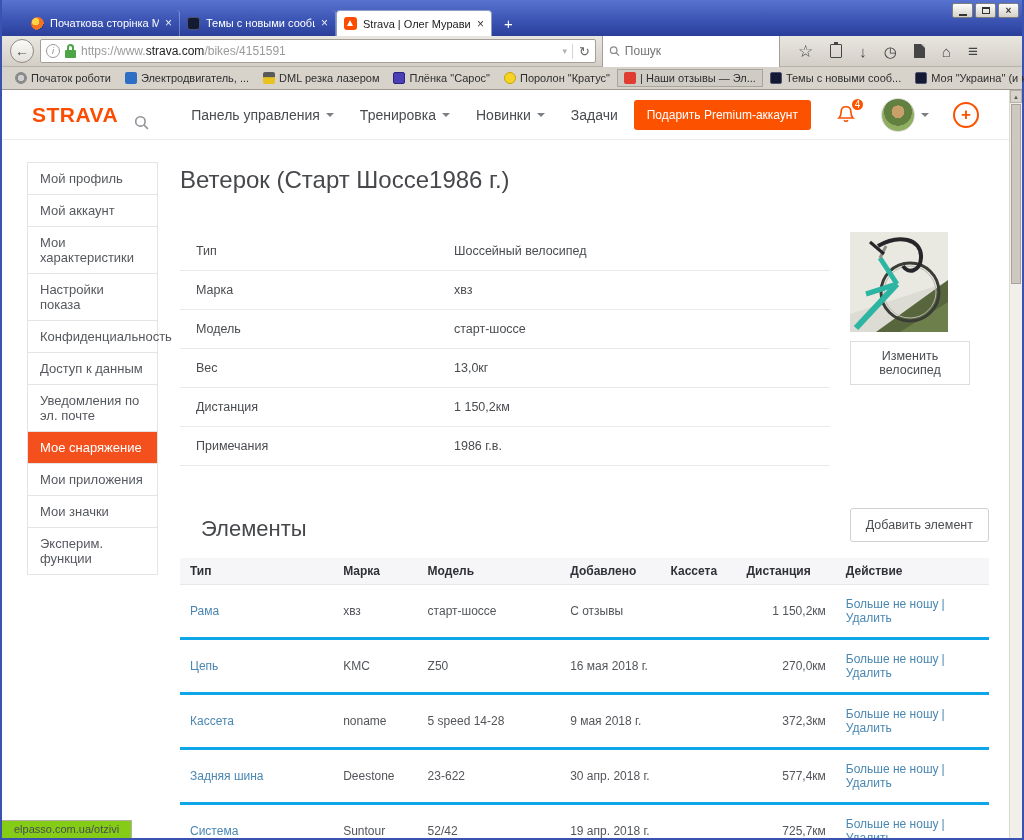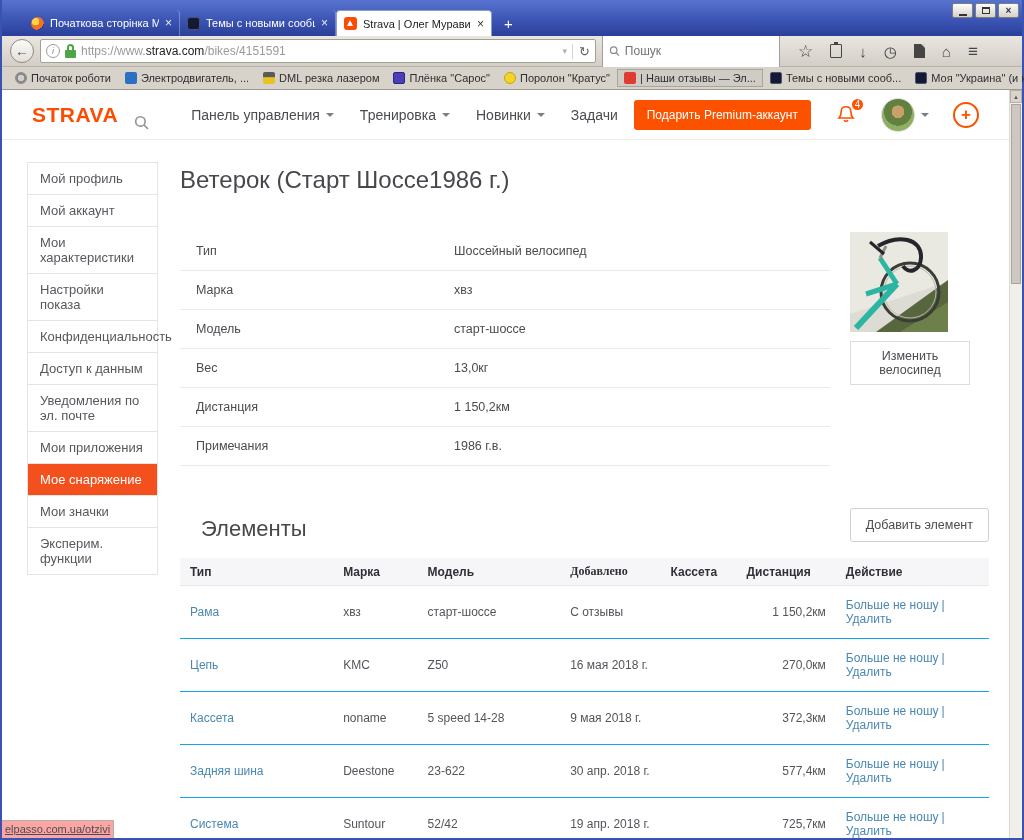--- a/index.html
+++ b/index.html
@@ -130,29 +130,29 @@
     color:#494c50; padding:7px 2px; text-align:center; font-family:"Liberation Sans",sans-serif; }
 
   .elements-header { display:flex; justify-content:space-between; align-items:flex-end; margin-top:42px; margin-bottom:16px;margin-left:21px; }
   .elements-title { font-size:22px; font-weight:400; color:#46484c; }
   .add-btn { background:#fff; border:1px solid #d0d0d0; border-radius:3px; padding:9px 15px; font-size:12.5px;
     color:#494c50; font-family:"Liberation Sans",sans-serif; }
 
   table.gear { width:100%; border-collapse:collapse; font-size:12px; }
   table.gear th { background:#f6f6f9; text-align:left; padding:6px 10px; color:#2f3137; font-weight:bold;
     border-bottom:1px solid #e8e8e8; }
-  table.gear td { padding:12px 10px; border-bottom:1px solid #0ea5e9; color:#52555a; }
-  .c-type { width:145px; } .c-brand { width:80px; } .c-model { width:135px; } .c-added { width:95px;font-family:Liberation Serif, serif; }
+  table.gear td { padding:12px 10px; border-bottom:3px solid #0ea5e9; color:#52555a; }
+  .c-type { width:145px; } .c-brand { width:80px; } .c-model { width:135px; } .c-added { width:95px; }
   .c-removed { width:72px; } .c-dist { width:94px; } .c-act { width:145px; }
   .col-right { text-align:right; }
   .lnk { color:#4a87b2; text-decoration:none; cursor:pointer; }
   .act-sep { color:#4a87b2; padding:0 3px; }
 
-  .status-tip { position:absolute; left:0; bottom:0; background:#fca5a5; border:1px solid #b5b1a9;
-    border-left:none; border-bottom:none; padding:2px 3px 3px; font-size:11px; color:#4a4c52;text-decoration:underline; }
+  .status-tip { position:absolute; left:0; bottom:0; background:#84cc16; border:1px solid #b5b1a9;
+    border-left:none; border-bottom:none; padding:2px 12px 3px; font-size:11px; color:#4a4c52; }
 </style>
 </head>
 <body>
 
 <div class="window">
 
   <div class="titlebar">
     <div class="tabs">
       <div class="tab">
         <span class="ticon firefox"></span>
@@ -294,22 +294,22 @@
       <div class="content">
 
         <div class="sidebar">
           <div class="side-item">Мой профиль</div>
           <div class="side-item">Мой аккаунт</div>
           <div class="side-item">Мои характеристики</div>
           <div class="side-item">Настройки показа</div>
           <div class="side-item">Конфиденциальность</div>
           <div class="side-item">Доступ к данным</div>
           <div class="side-item">Уведомления по эл. почте</div>
+          <div class="side-item active">Мое снаряжение</div>
           <div class="side-item">Мои приложения</div>
-          <div class="side-item active">Мое снаряжение</div>
           <div class="side-item">Мои значки</div>
           <div class="side-item">Эксперим. функции</div>
         </div>
 
         <div class="main-col">
           <h1 class="page-title">Ветерок (Старт Шоссе1986 г.)</h1>
 
           <div class="bike-row">
             <div class="details">
               <div class="detail-row">

